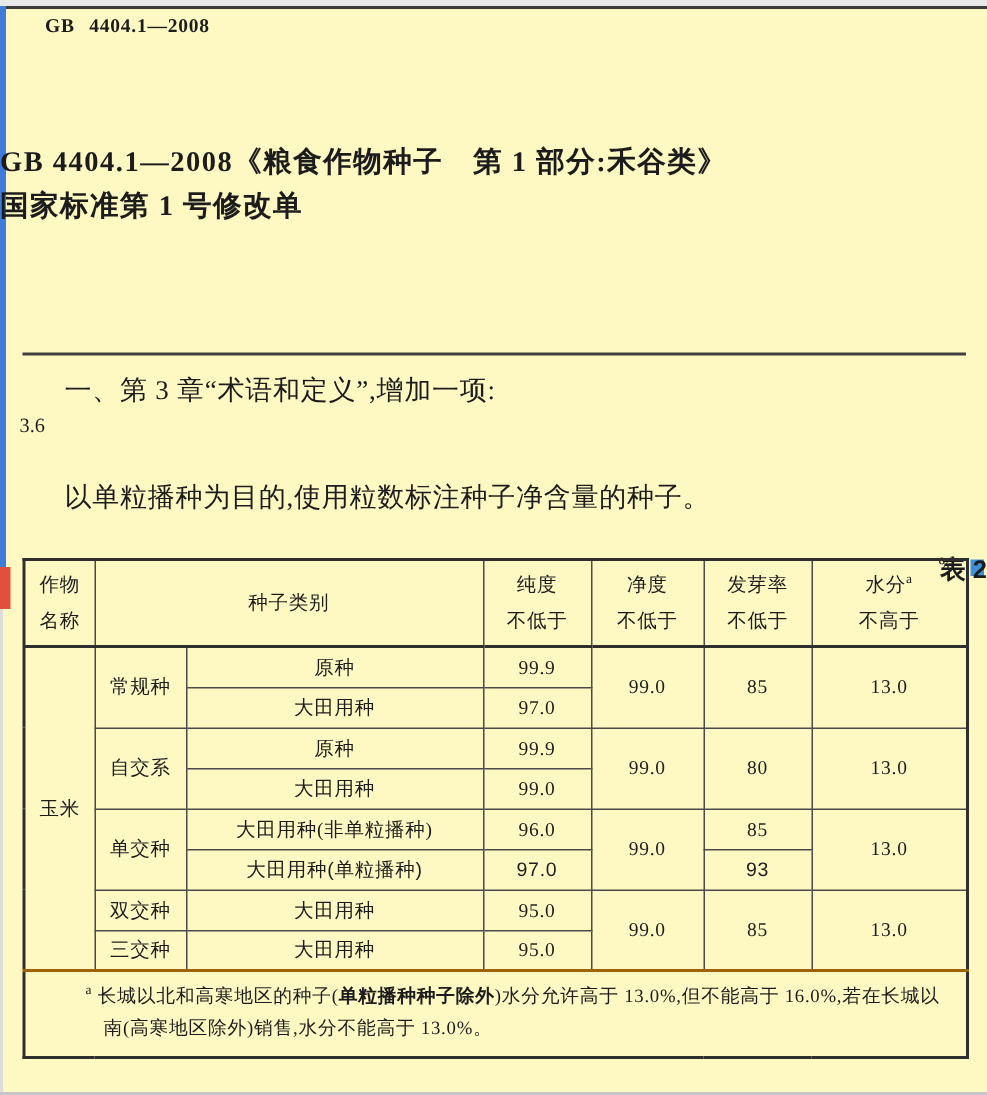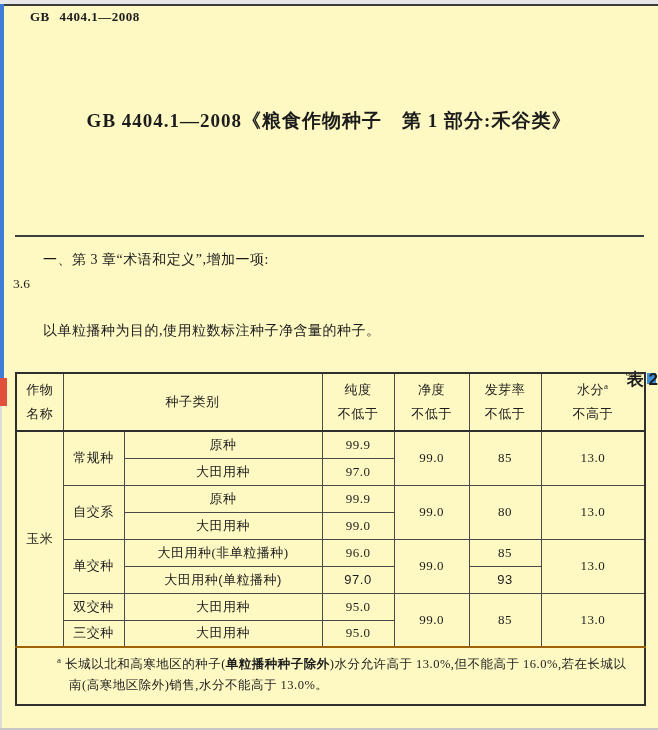--- a/index.html
+++ b/index.html
@@ -14,26 +14,26 @@
   .left-strip-blue { position:absolute; top:0; left:0; width:4px; height:374px; background:#3f7bd9; }
   .left-block-red  { position:absolute; top:374px; left:0; width:7px; height:28px; background:#e0503c; }
   .left-edge-gray  { position:absolute; top:402px; left:0; width:2px; height:328px; background:#dcdcdc; }
   .bottom-edge   { position:absolute; bottom:0; left:0; width:658px; height:6px; background:#c7c7c7; }
   .right-square-blue { position:absolute; top:369px; right:2px; width:9px; height:11px; background:#3f8fd9; }
 
   .doc-number {
     position:absolute; top:5px; left:30px;
     font-size:13px; font-weight:bold; word-spacing:6px; letter-spacing:.5px;
   }
-  .title-block { position:absolute; top:102px; left:0; width:658px; text-align:center; }
+  .title-block { position:absolute; top:90px; left:0; width:658px; text-align:left; }
   .title-line { font-size:19px; font-weight:bold; line-height:29px; letter-spacing:1px; }
 
   .rule { position:absolute; top:231px; left:15px; width:629px; height:2px; background:#3f3f3f; }
 
-  .body-text { position:absolute; left:43px; font-size:14px; line-height:18px; letter-spacing:.5px; }
+  .body-text { position:absolute; left:43px; font-size:18px; line-height:18px; letter-spacing:.5px; }
   .amendment-1 { top:247px; }
   .clause-number { position:absolute; left:13px; top:272px; font-size:13.5px; }
   .term-line { position:absolute; left:43px; top:293px; font-size:14px; font-weight:bold; }
   .term-cn { font-family:"Liberation Sans","DejaVu Sans",sans-serif; letter-spacing:.5px; }
   .term-en { margin-left:14px; font-family:"Liberation Serif","DejaVu Serif",serif; }
   .definition { top:318px; }
   .amendment-2 { top:342px; }
 
   .table-caption {
     position:absolute; top:364px; left:0; width:658px; text-align:right;
@@ -68,20 +68,21 @@
   <div class="left-strip-blue"></div>
   <div class="left-block-red"></div>
   <div class="left-edge-gray"></div>
   <div class="bottom-edge"></div>
   <div class="right-square-blue"></div>
 
   <div class="doc-number">GB 4404.1—2008</div>
 
   <div class="title-block">
     <div class="title-line">GB 4404.1—2008《粮食作物种子　第 1 部分:禾谷类》</div>
+    <div class="title-line">国家标准第 1 号修改单</div>
   </div>
 
   <div class="rule"></div>
 
   <div class="body-text amendment-1">一、第 3 章“术语和定义”,增加一项:</div>
   <div class="clause-number">3.6</div>
   <div class="body-text definition">以单粒播种为目的,使用粒数标注种子净含量的种子。</div>
 
   <div class="table-caption">表 2</div>
   <div class="unit-label">%</div>

